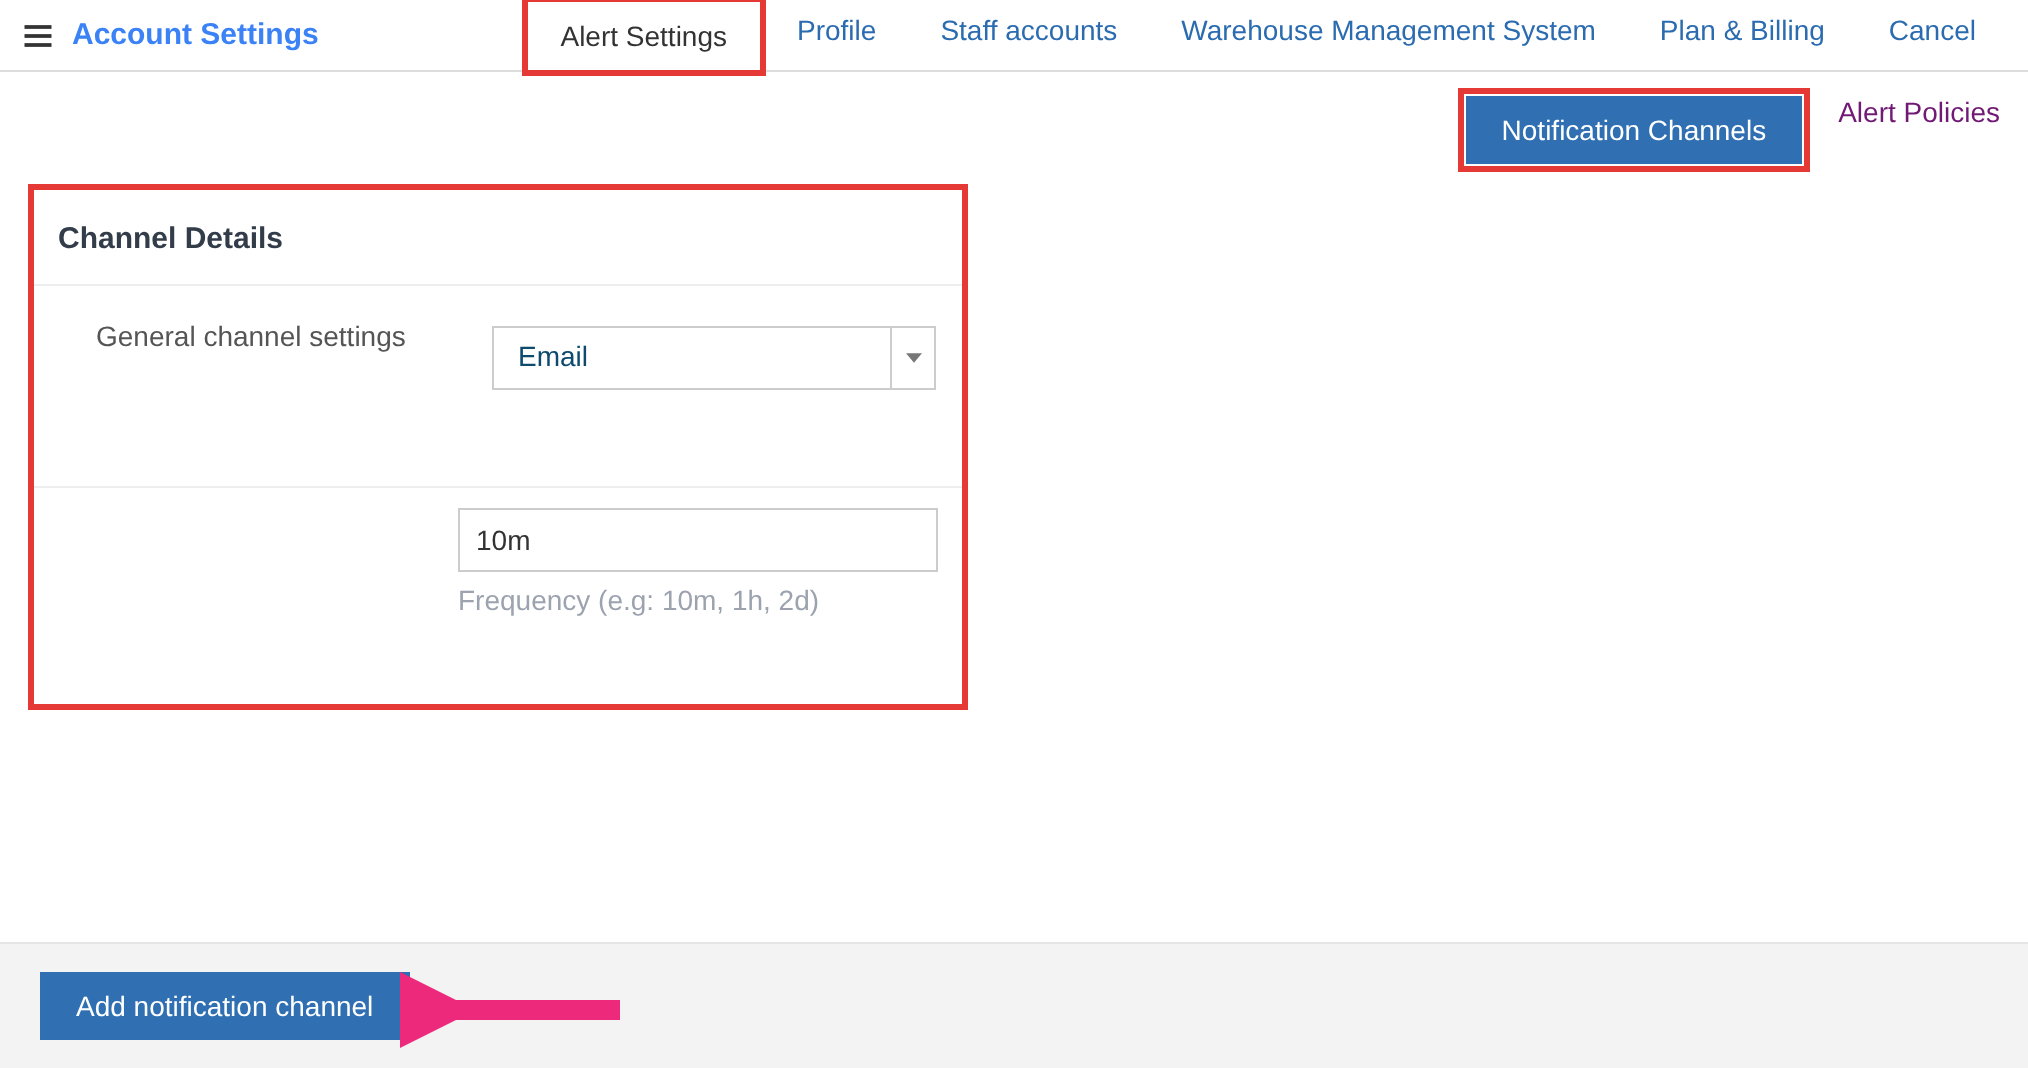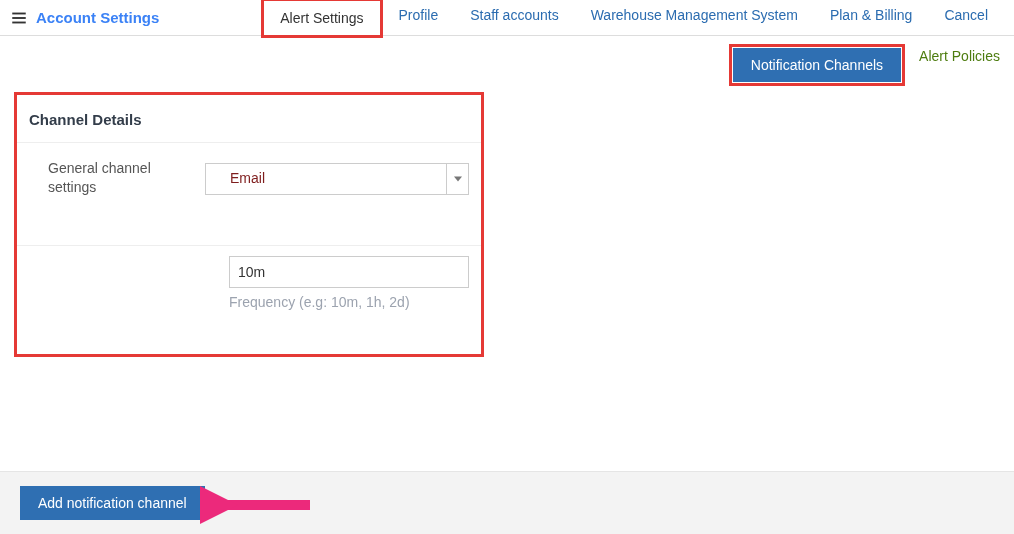--- a/index.html
+++ b/index.html
@@ -61,21 +61,21 @@
       border: none;
       padding: 9px 18px;
       font-size: 14px;
       cursor: pointer;
     }
     .btn-primary.highlight {
       outline: 3px solid #e53935;
       outline-offset: 1px;
     }
     .link-secondary {
-      color: #4d7c0f;
+      color: #701a75;
       cursor: pointer;
     }
     .main-panel {
       position: relative;
       padding: 0 14px 14px 14px;
     }
     .form-block {
       border: 3px solid #e53935;
       padding: 10px 12px 30px 12px;
       width: 470px;
@@ -112,26 +112,26 @@
       padding: 4px 8px;
       font-size: 14px;
       color: #333;
     }
     .text-input::placeholder { color: #9ca3af; }
     .select-wrap {
       display: flex;
       margin-top: 10px;
     }
     .select-display {
-      width: 242px;
+      width: 200px;
       height: 32px;
       border: 1px solid #ccc;
-      padding: 6px 24px;
-      font-size: 14px;
-      color: #7f1d1d;
+      padding: 6px 12px;
+      font-size: 14px;
+      color: #0c4a6e;
     }
     .select-caret {
       width: 22px;
       height: 32px;
       border: 1px solid #ccc;
       border-left: none;
       display: flex;
       align-items: center;
       justify-content: center;
       cursor: pointer;

